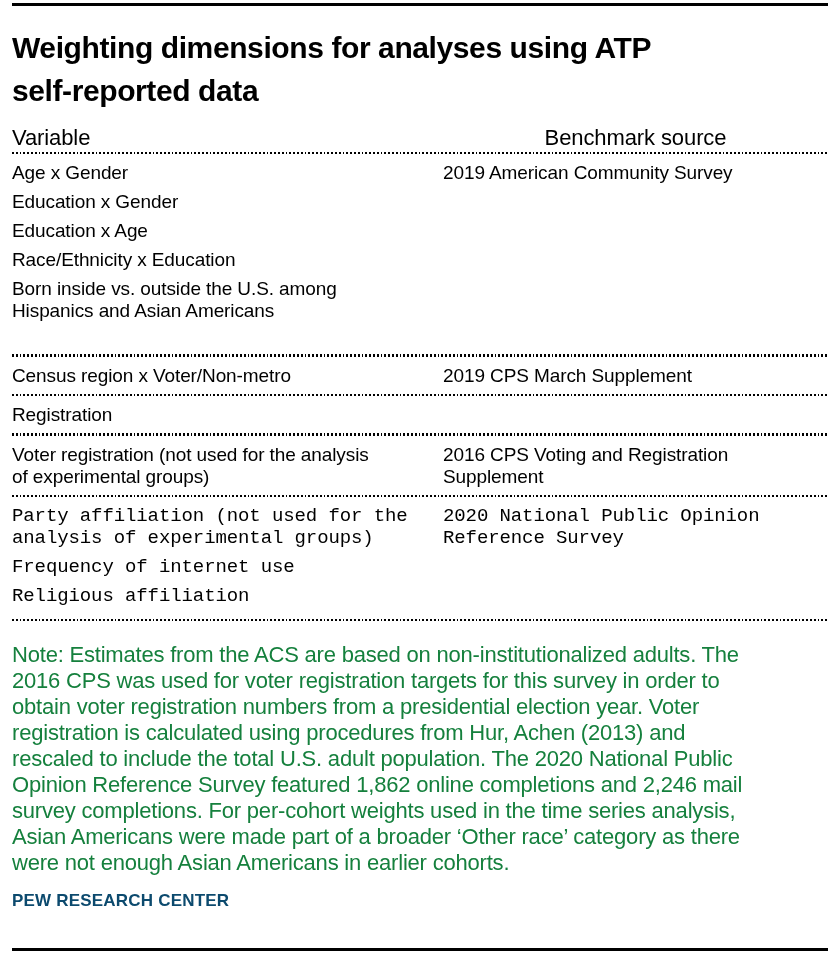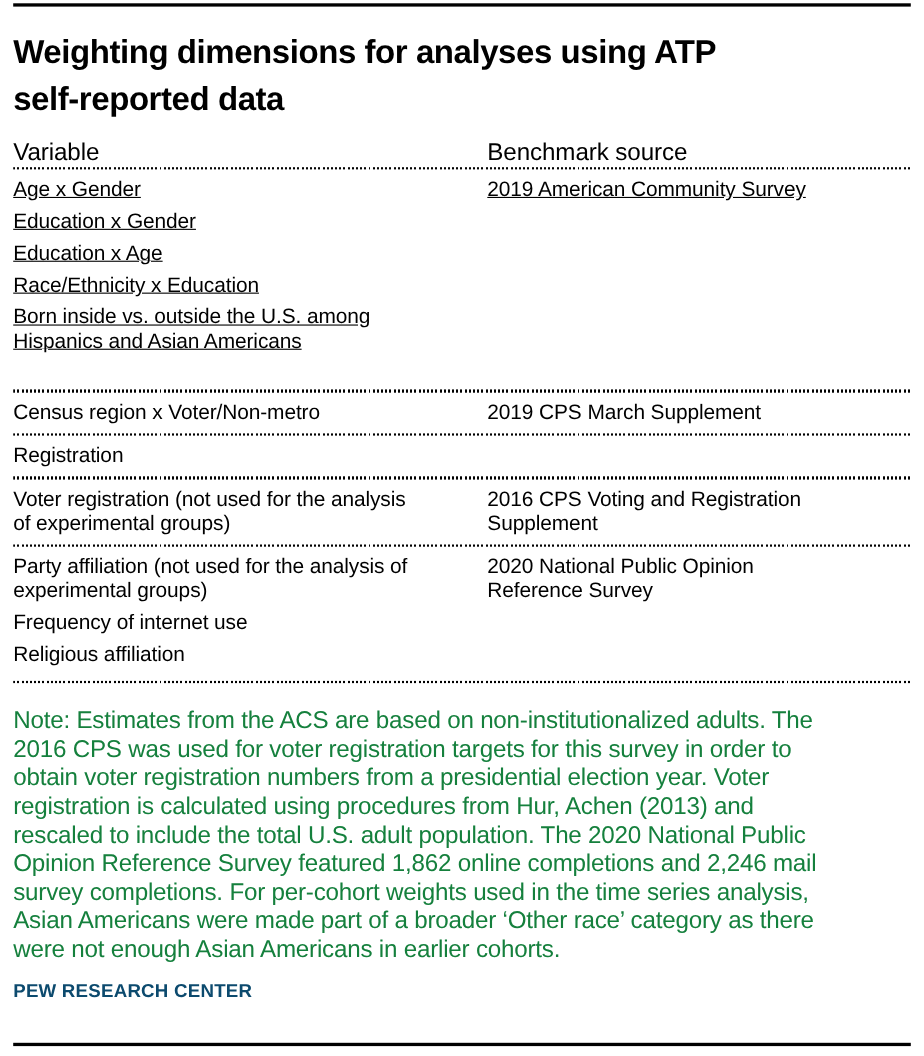--- a/index.html
+++ b/index.html
@@ -49,36 +49,36 @@
     align-items: baseline;
   }
   .th {
     font-weight: 400;
     font-size: 22px;
     line-height: 21px;
     letter-spacing: -0.1px;
   }
   .col-var { width: 431px; flex: none; }
   .col-bench { flex: 1; }
-  .th-bench { text-align: left; }
+  .th-bench { text-align: center; }
 
   .dotted {
     height: 2.4px;
     background-image: repeating-linear-gradient(to right, #000000 0 1.8px, transparent 1.8px 3.8px);
   }
 
   .section {
     display: flex;
     padding: 8px 0 7px 0;
     font-size: 19px;
     line-height: 22px;
     letter-spacing: -0.1px;
   }
-  .section.secA { padding-bottom: 32px; text-decoration: underline; }
-  .section.secE { padding-bottom: 12px; }
+  .section.secA { padding-bottom: 32px; }
+  .section.secE { padding-bottom: 12px; font-family: Liberation Mono, monospace; }
 
   .var-row { margin-bottom: 7px; max-width: 425px; }
   .var-row:last-child { margin-bottom: 0; }
   .w350 { max-width: 350px; }
   .w370 { max-width: 370px; }
 
   .bench-text { max-width: 332px; }
 
   .note {
     margin: 21px 0 0 0;

